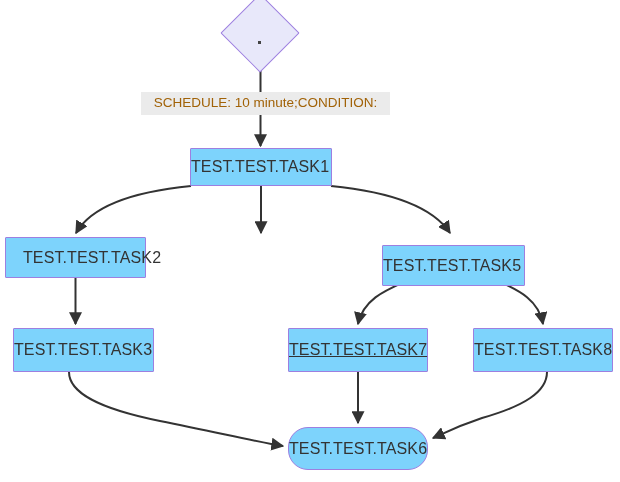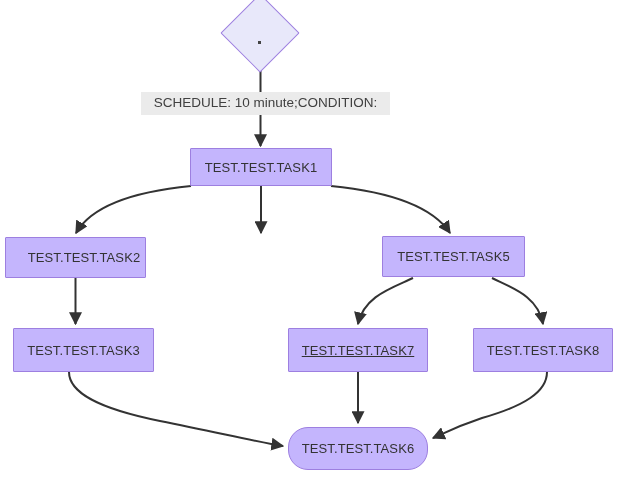--- a/index.html
+++ b/index.html
@@ -26,25 +26,24 @@
     top: 0;
     width: 620px;
     height: 482px;
     pointer-events: none;
   }
   .node {
     position: absolute;
     box-sizing: border-box;
     display: flex;
     align-items: center;
-    justify-content: center;
-    background: #c4b5fd;
+    background: #7dd3fc;
     border: 1.4px solid #9d7fe0;
     color: #333333;
-    font-size: 13px;
+    font-size: 16px;
     letter-spacing: 0.1px;
     white-space: nowrap;
     border-radius: 1px;
   }
   .node-label {
     display: block;
     line-height: 1;
   }
   .diamond-node {
     position: absolute;
@@ -58,21 +57,21 @@
     position: absolute;
     width: 3px;
     height: 3px;
     background: #444444;
     border-radius: 0;
   }
   .edge-label {
     position: absolute;
     box-sizing: border-box;
     background: #ebebeb;
-    color: #404040;
+    color: #a16207;
     font-size: 13.5px;
     line-height: 20px;
     padding: 1px 4px 2px 4px;
     white-space: nowrap;
     text-align: center;
   }
 </style>
 </head>
 <body>
 
@@ -113,21 +112,21 @@
 
   <div class="node" style="left:190px; top:148px; width:142px; height:38px;">
     <span class="node-label">TEST.TEST.TASK1</span>
   </div>
 
   <div class="node" style="left:5px; top:237px; width:141px; height:41px;padding-left:17px;">
     <span class="node-label">TEST.TEST.TASK2</span>
   </div>
 
 
-  <div class="node" style="left:382px; top:236px; width:143px; height:41px;">
+  <div class="node" style="left:382px; top:245px; width:143px; height:41px;">
     <span class="node-label">TEST.TEST.TASK5</span>
   </div>
 
   <div class="node" style="left:5px; top:328px; width:141px; height:44px;margin-left:8px;">
     <span class="node-label">TEST.TEST.TASK3</span>
   </div>
 
   <div class="node" style="left:288px; top:328px; width:140px; height:44px;text-decoration:underline;">
     <span class="node-label">TEST.TEST.TASK7</span>
   </div>

